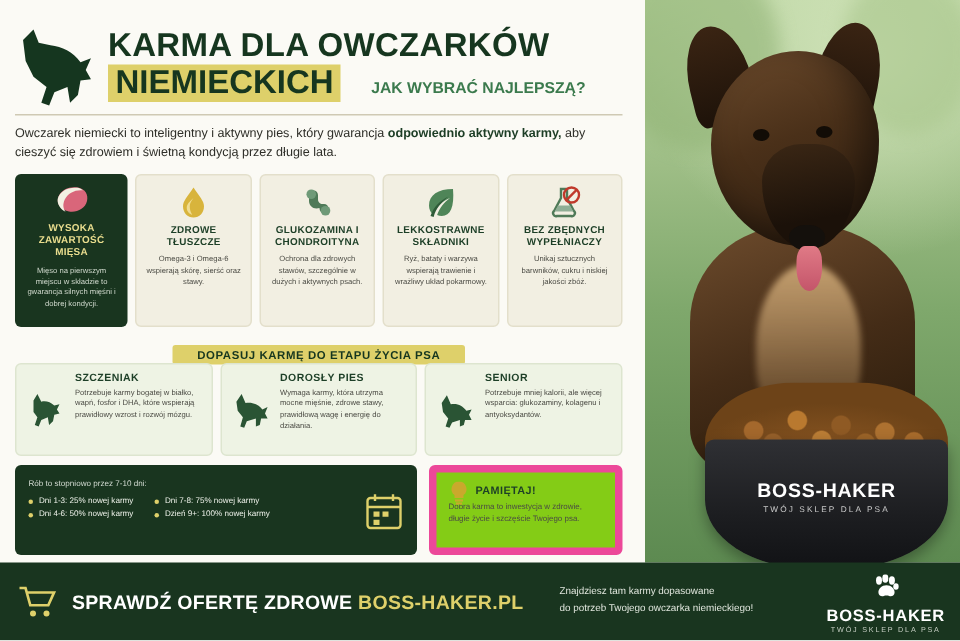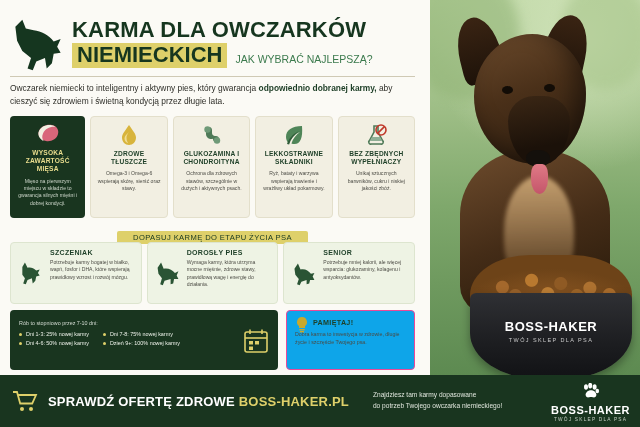--- a/index.html
+++ b/index.html
@@ -143,27 +143,27 @@
   }
   .title-block {
     position: absolute;
     left: 72px; top: 18px;
     width: 340px;
   }
   .title-main {
     font-size: 22px; font-weight: 700; letter-spacing: .2px;
     color: #16361f; line-height: 1.05;
   }
-  .title-row2 { display: flex; align-items: flex-end; gap: 8px; margin-top: 2px; }
+  .title-row2 { display: flex; align-items: flex-end; gap: 20px; margin-top: 2px; }
   .title-hl {
     font-size: 22px; font-weight: 700; color: #16361f;
     background: #ded06a; padding: 0 5px; line-height: 1.12;
   }
   .title-sub {
-    font-size: 10.5px; font-weight: 400; color: #3b7a4d;
+    font-size: 10.5px; font-weight: 700; color: #3b7a4d;
     padding-bottom: 3px;
     text-align: center;
   }
   .rule {
     position: absolute; left: 10px; top: 76px;
     width: 405px; height: 1px; background: #cfc9b4;
   }
   .lead {
     position: absolute; left: 10px; top: 82px;
     width: 405px;
@@ -202,21 +202,21 @@
   .card.light .cdesc { color: #4b4b44; }
 
   
   .stage-head {
     position: absolute; left: 10px; top: 226px;
     width: 405px; text-align: center;
   }
   .stage-head span {
     display: inline-block;
     background: #ded06a; color: #16361f;
-    font-size: 7.6px; font-weight: 400; letter-spacing: .4px;
+    font-size: 7.6px; font-weight: 700; letter-spacing: .4px;
     padding: 2px 16px; border-radius: 2px;
     text-transform: uppercase;
   }
   .stages {
     position: absolute; left: 10px; top: 242px;
     width: 405px; height: 62px;
     display: flex; gap: 5px;
   }
   .stage {
     flex: 1;
@@ -262,21 +262,21 @@
     content: ""; position: absolute; left: 0; top: 3px;
     width: 3px; height: 3px; background: #ded06a; border-radius: 50%;
   }
   .change .cal {
     position: absolute; right: 9px; top: 18px;
     width: 26px; height: 26px; color: #ded06a;
   }
   .remember {
     position: absolute; left: 286px; top: 310px;
     width: 129px; height: 60px;
-    background: #0ea5e9; border: 1px solid #ec4899; border-radius: 4px;
+    background: #84cc16; border: 5px solid #ec4899; border-radius: 4px;
     padding: 7px 8px;
   }
   .remember h3 {
     font-size: 7.2px; font-weight: 700; color: #1d3f27;
     text-transform: uppercase; letter-spacing: .3px;
     margin-left: 18px;
   }
   .remember p {
     margin-top: 4px; font-size: 5.3px; line-height: 1.5; color: #4b4b44;
   }
@@ -347,21 +347,21 @@
     <div class="title-main">KARMA DLA OWCZARKÓW</div>
     <div class="title-row2">
       <span class="title-hl">NIEMIECKICH</span>
       <span class="title-sub">JAK WYBRAĆ NAJLEPSZĄ?</span>
     </div>
   </div>
 
   <div class="rule"></div>
 
   <div class="lead">
-    <span>Owczarek niemiecki to inteligentny i aktywny pies, który gwarancja </span><b>odpowiednio dobranej karmy,</b><span> aby cieszyć się zdrowiem i świetną kondycją przez długie lata.</span>
+    <span>Owczarek niemiecki to inteligentny i aktywny pies, który gwarancja </span><b>odpowiednio aktywny karmy,</b><span> aby cieszyć się zdrowiem i świetną kondycją przez długie lata.</span>
   </div>
 
   <div class="cards">
 
     <div class="card dark">
       <svg class="ico" viewBox="0 0 24 22">
         <path fill="#d9667a" d="M3 8c2-5 8-7 13-6 5 1 7 5 6 9-1 5-7 8-12 7C5 17 1 13 3 8z"></path>
         <path fill="#f2f0e2" d="M2.5 9.5C4 4 10 1.5 15.5 2.2c1.6.2 2.9.8 3.8 1.7-4.9-.6-10.1 1.6-12.2 6.3-1.4 3.1-1 5.9.6 7.9-3.5-1.6-5.7-5-5.2-8.6z"></path>
       </svg>
       <div class="ctitle">WYSOKA ZAWARTOŚĆ MIĘSA</div>

